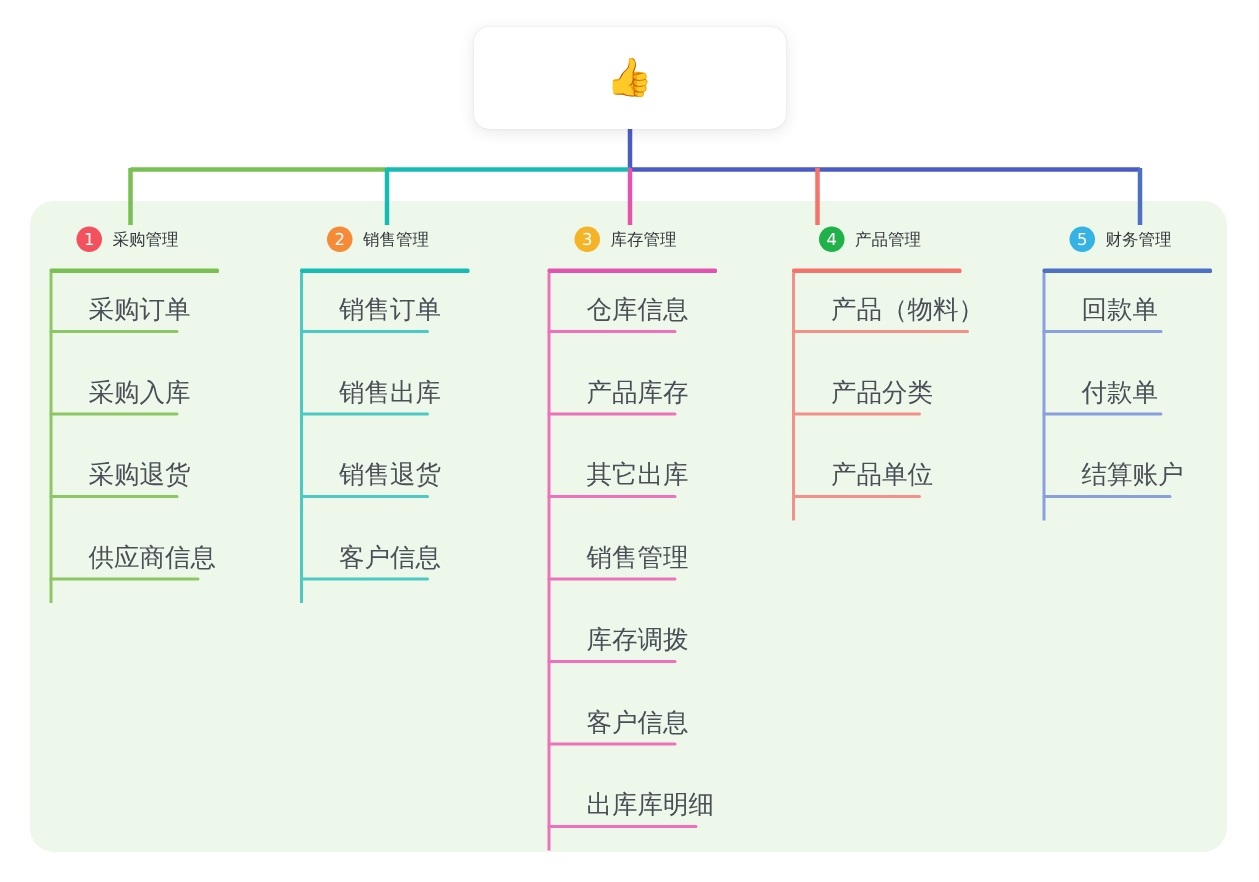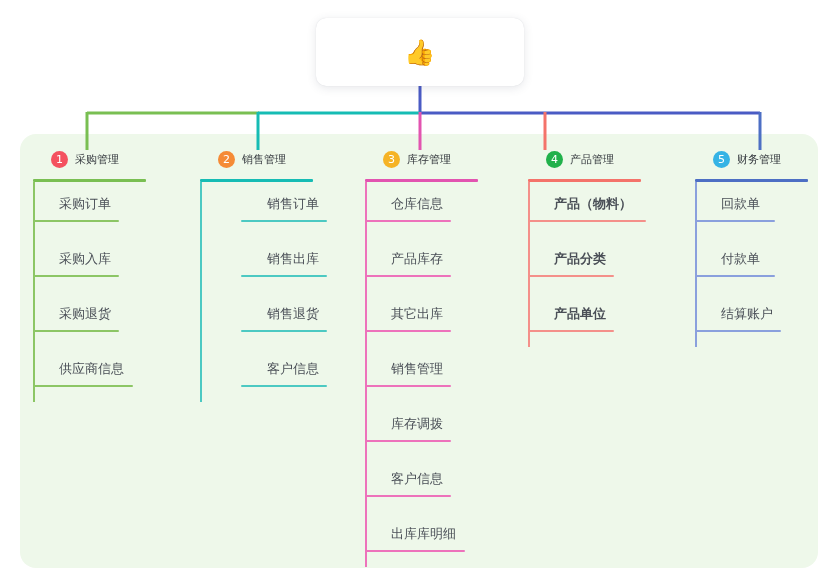--- a/index.html
+++ b/index.html
@@ -41,21 +41,21 @@
     flex:0 0 auto;font-family:"DejaVu Sans",sans-serif;
   }
   .col-title{font-size:11px;color:#33373d;white-space:nowrap;}
   .head-rule{height:3px;border-radius:1px;margin-top:6px;}
 
   .leaves{position:relative;margin-top:0;}
   .spine{position:absolute;left:0;top:0;width:2px;}
   .leaf{position:relative;height:55px;}
   .leaf-text{
     position:absolute;left:26px;top:13px;
-    font-size:13px;color:#4a4f57;white-space:nowrap;
+    font-size:17px;color:#4a4f57;white-space:nowrap;
   }
   .leaf-rule{position:absolute;left:0;top:38px;height:2px;border-radius:1px;}
 </style>
 </head>
 <body>
 
 <div id="stage">
 
   <div id="panel"></div>
 
@@ -101,21 +101,21 @@
             <div class="leaf-rule" style="width: 100px; background: rgb(140, 198, 101);"></div>
           </div>
         </div>
       </div>
       <div class="col" style="left: 200px;">
         <div class="col-head">
           <span class="badge" style="background: rgb(245, 139, 54);">2</span>
           <span class="col-title">销售管理</span>
         </div>
         <div class="head-rule" style="width: 113px; background: rgb(22, 188, 180);"></div>
-        <div class="leaves" style="height: 220px; padding-left: 41px;">
+        <div class="leaves" style="height: 220px;">
           <div class="spine" style="height: 220px; background: rgb(76, 201, 194);"></div>
           <div class="leaf">
             <span class="leaf-text">销售订单</span>
             <div class="leaf-rule" style="width: 86px; background: rgb(76, 201, 194);"></div>
           </div>
           <div class="leaf">
             <span class="leaf-text">销售出库</span>
             <div class="leaf-rule" style="width: 86px; background: rgb(76, 201, 194);"></div>
           </div>
           <div class="leaf">
@@ -165,21 +165,21 @@
             <div class="leaf-rule" style="width: 100px; background: rgb(237, 114, 187);"></div>
           </div>
         </div>
       </div>
       <div class="col" style="left: 528px;">
         <div class="col-head">
           <span class="badge" style="background: rgb(33, 177, 75);">4</span>
           <span class="col-title">产品管理</span>
         </div>
         <div class="head-rule" style="width: 113px; background: rgb(244, 115, 106);"></div>
-        <div class="leaves" style="height: 165px; font-weight: bold;">
+        <div class="leaves" style="height: 165px;">
           <div class="spine" style="height: 165px; background: rgb(244, 144, 138);"></div>
           <div class="leaf">
             <span class="leaf-text">产品（物料）</span>
             <div class="leaf-rule" style="width: 118px; background: rgb(244, 144, 138);"></div>
           </div>
           <div class="leaf">
             <span class="leaf-text">产品分类</span>
             <div class="leaf-rule" style="width: 86px; background: rgb(244, 144, 138);"></div>
           </div>
           <div class="leaf">

